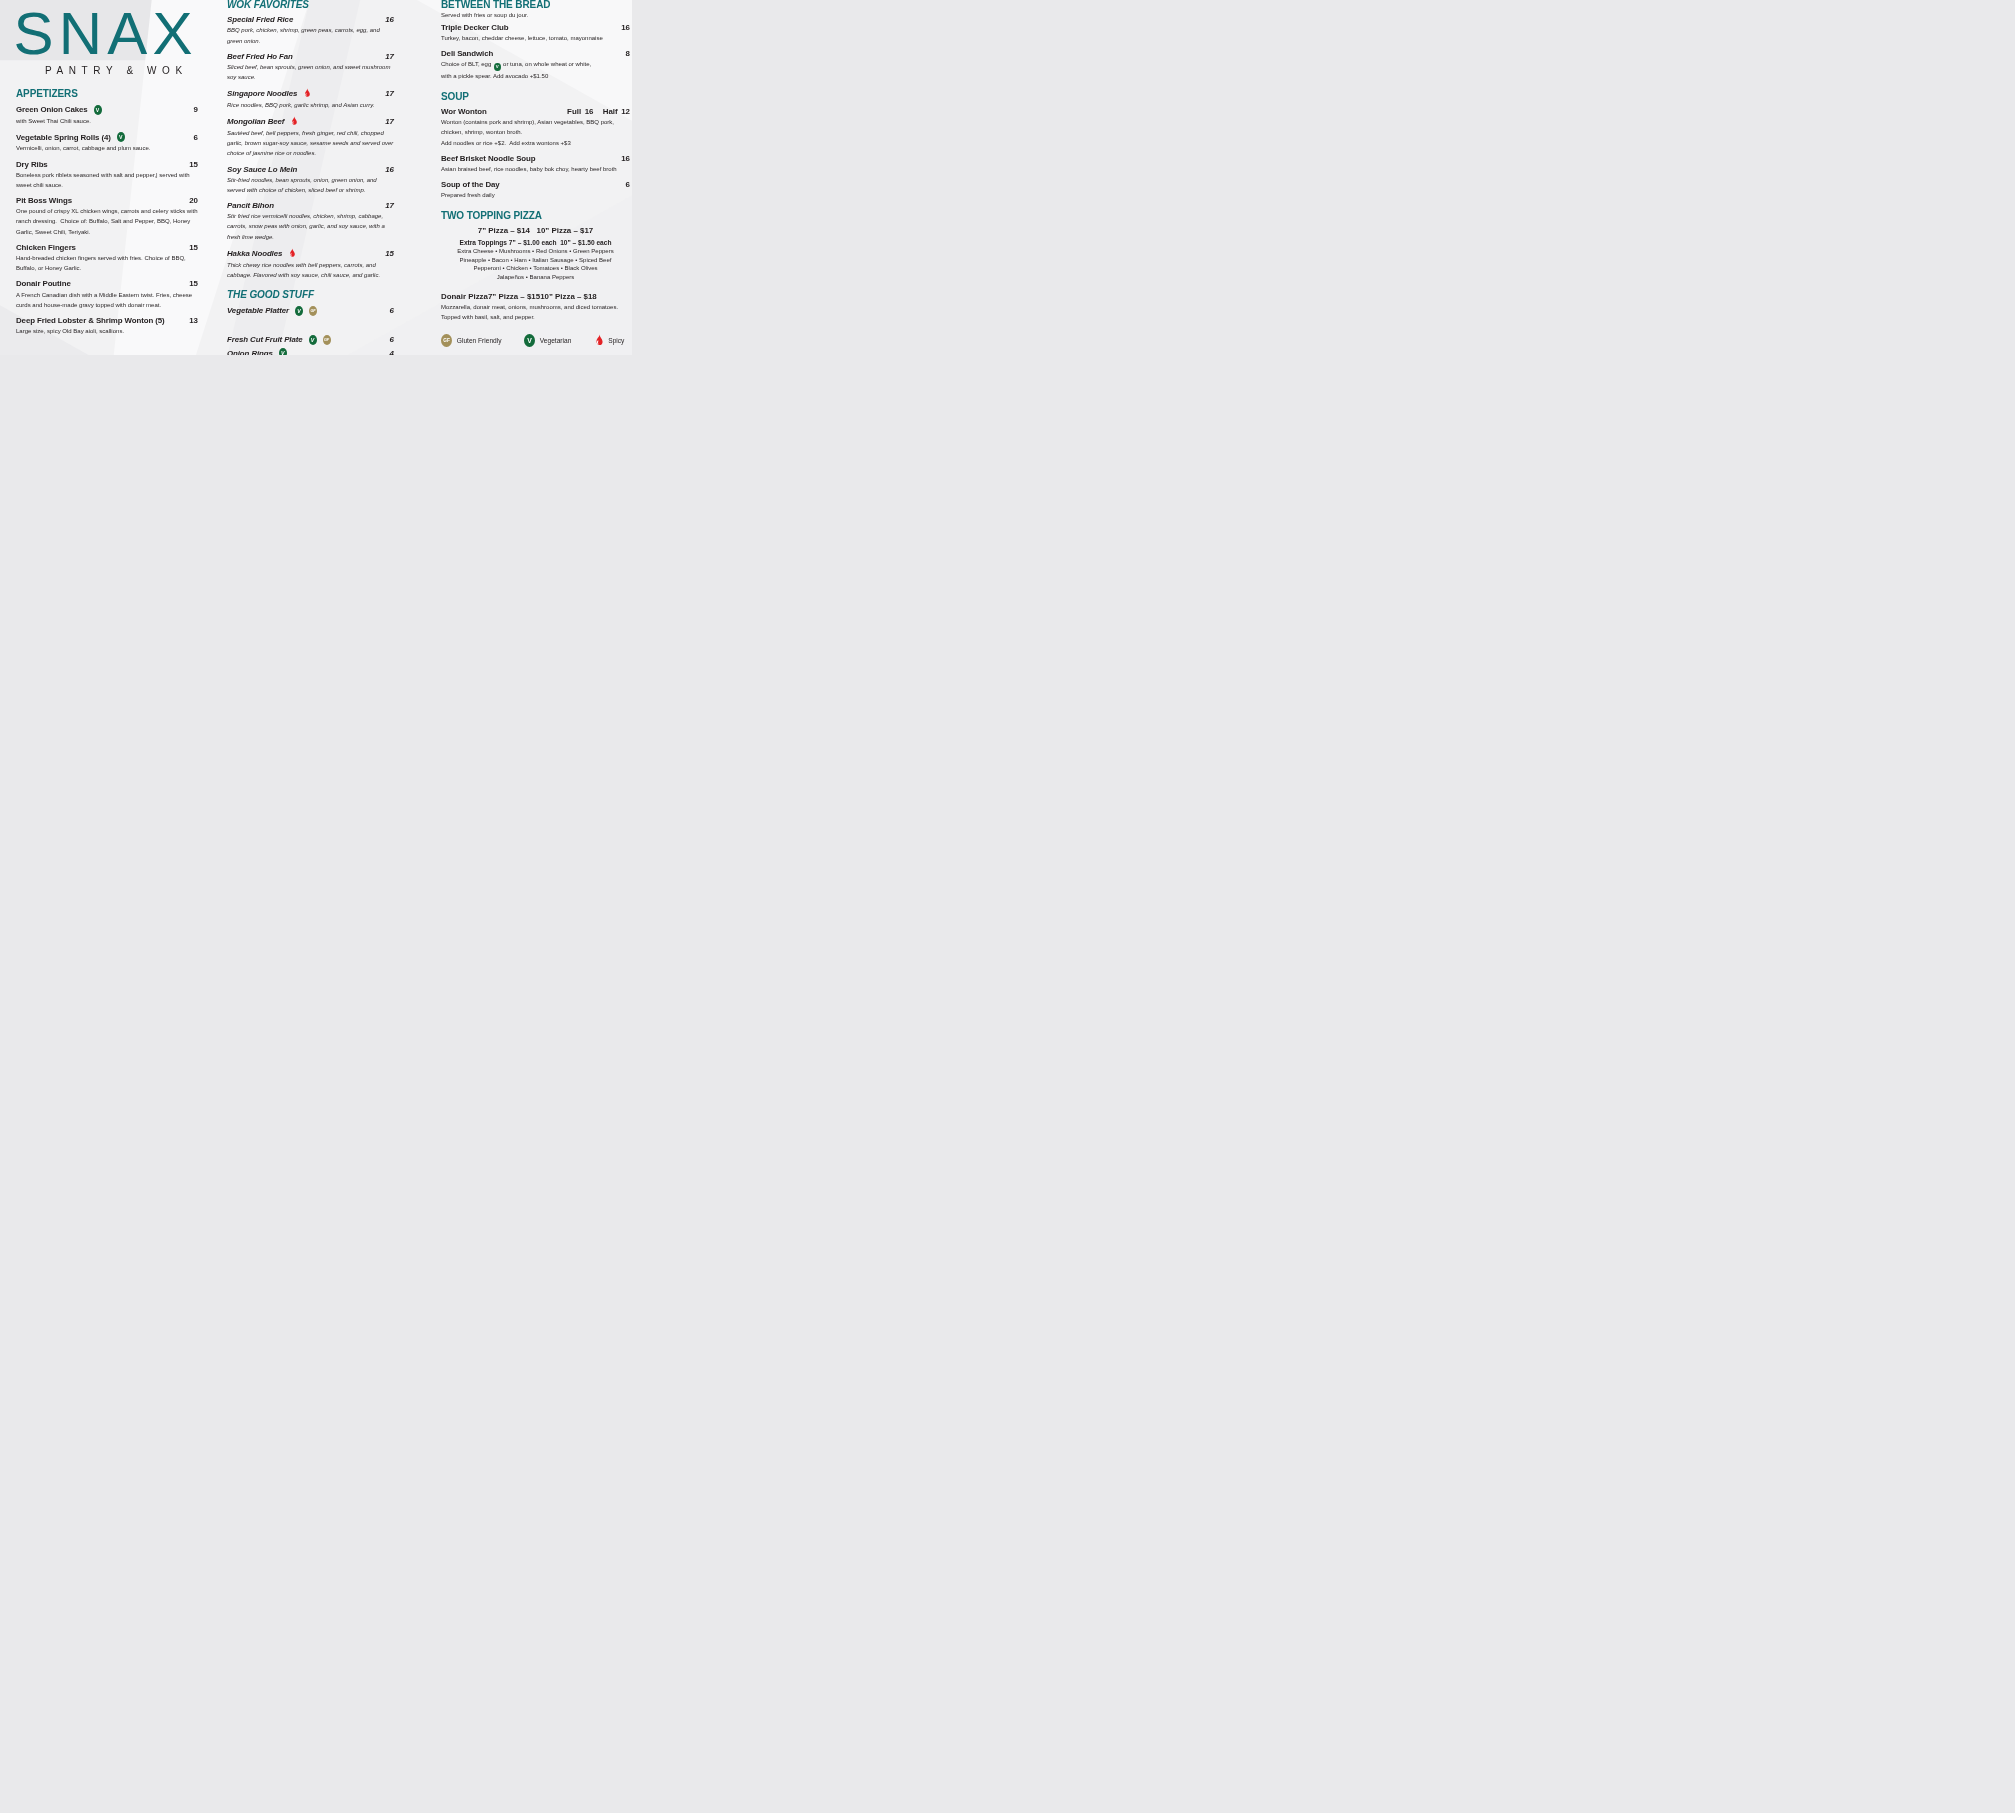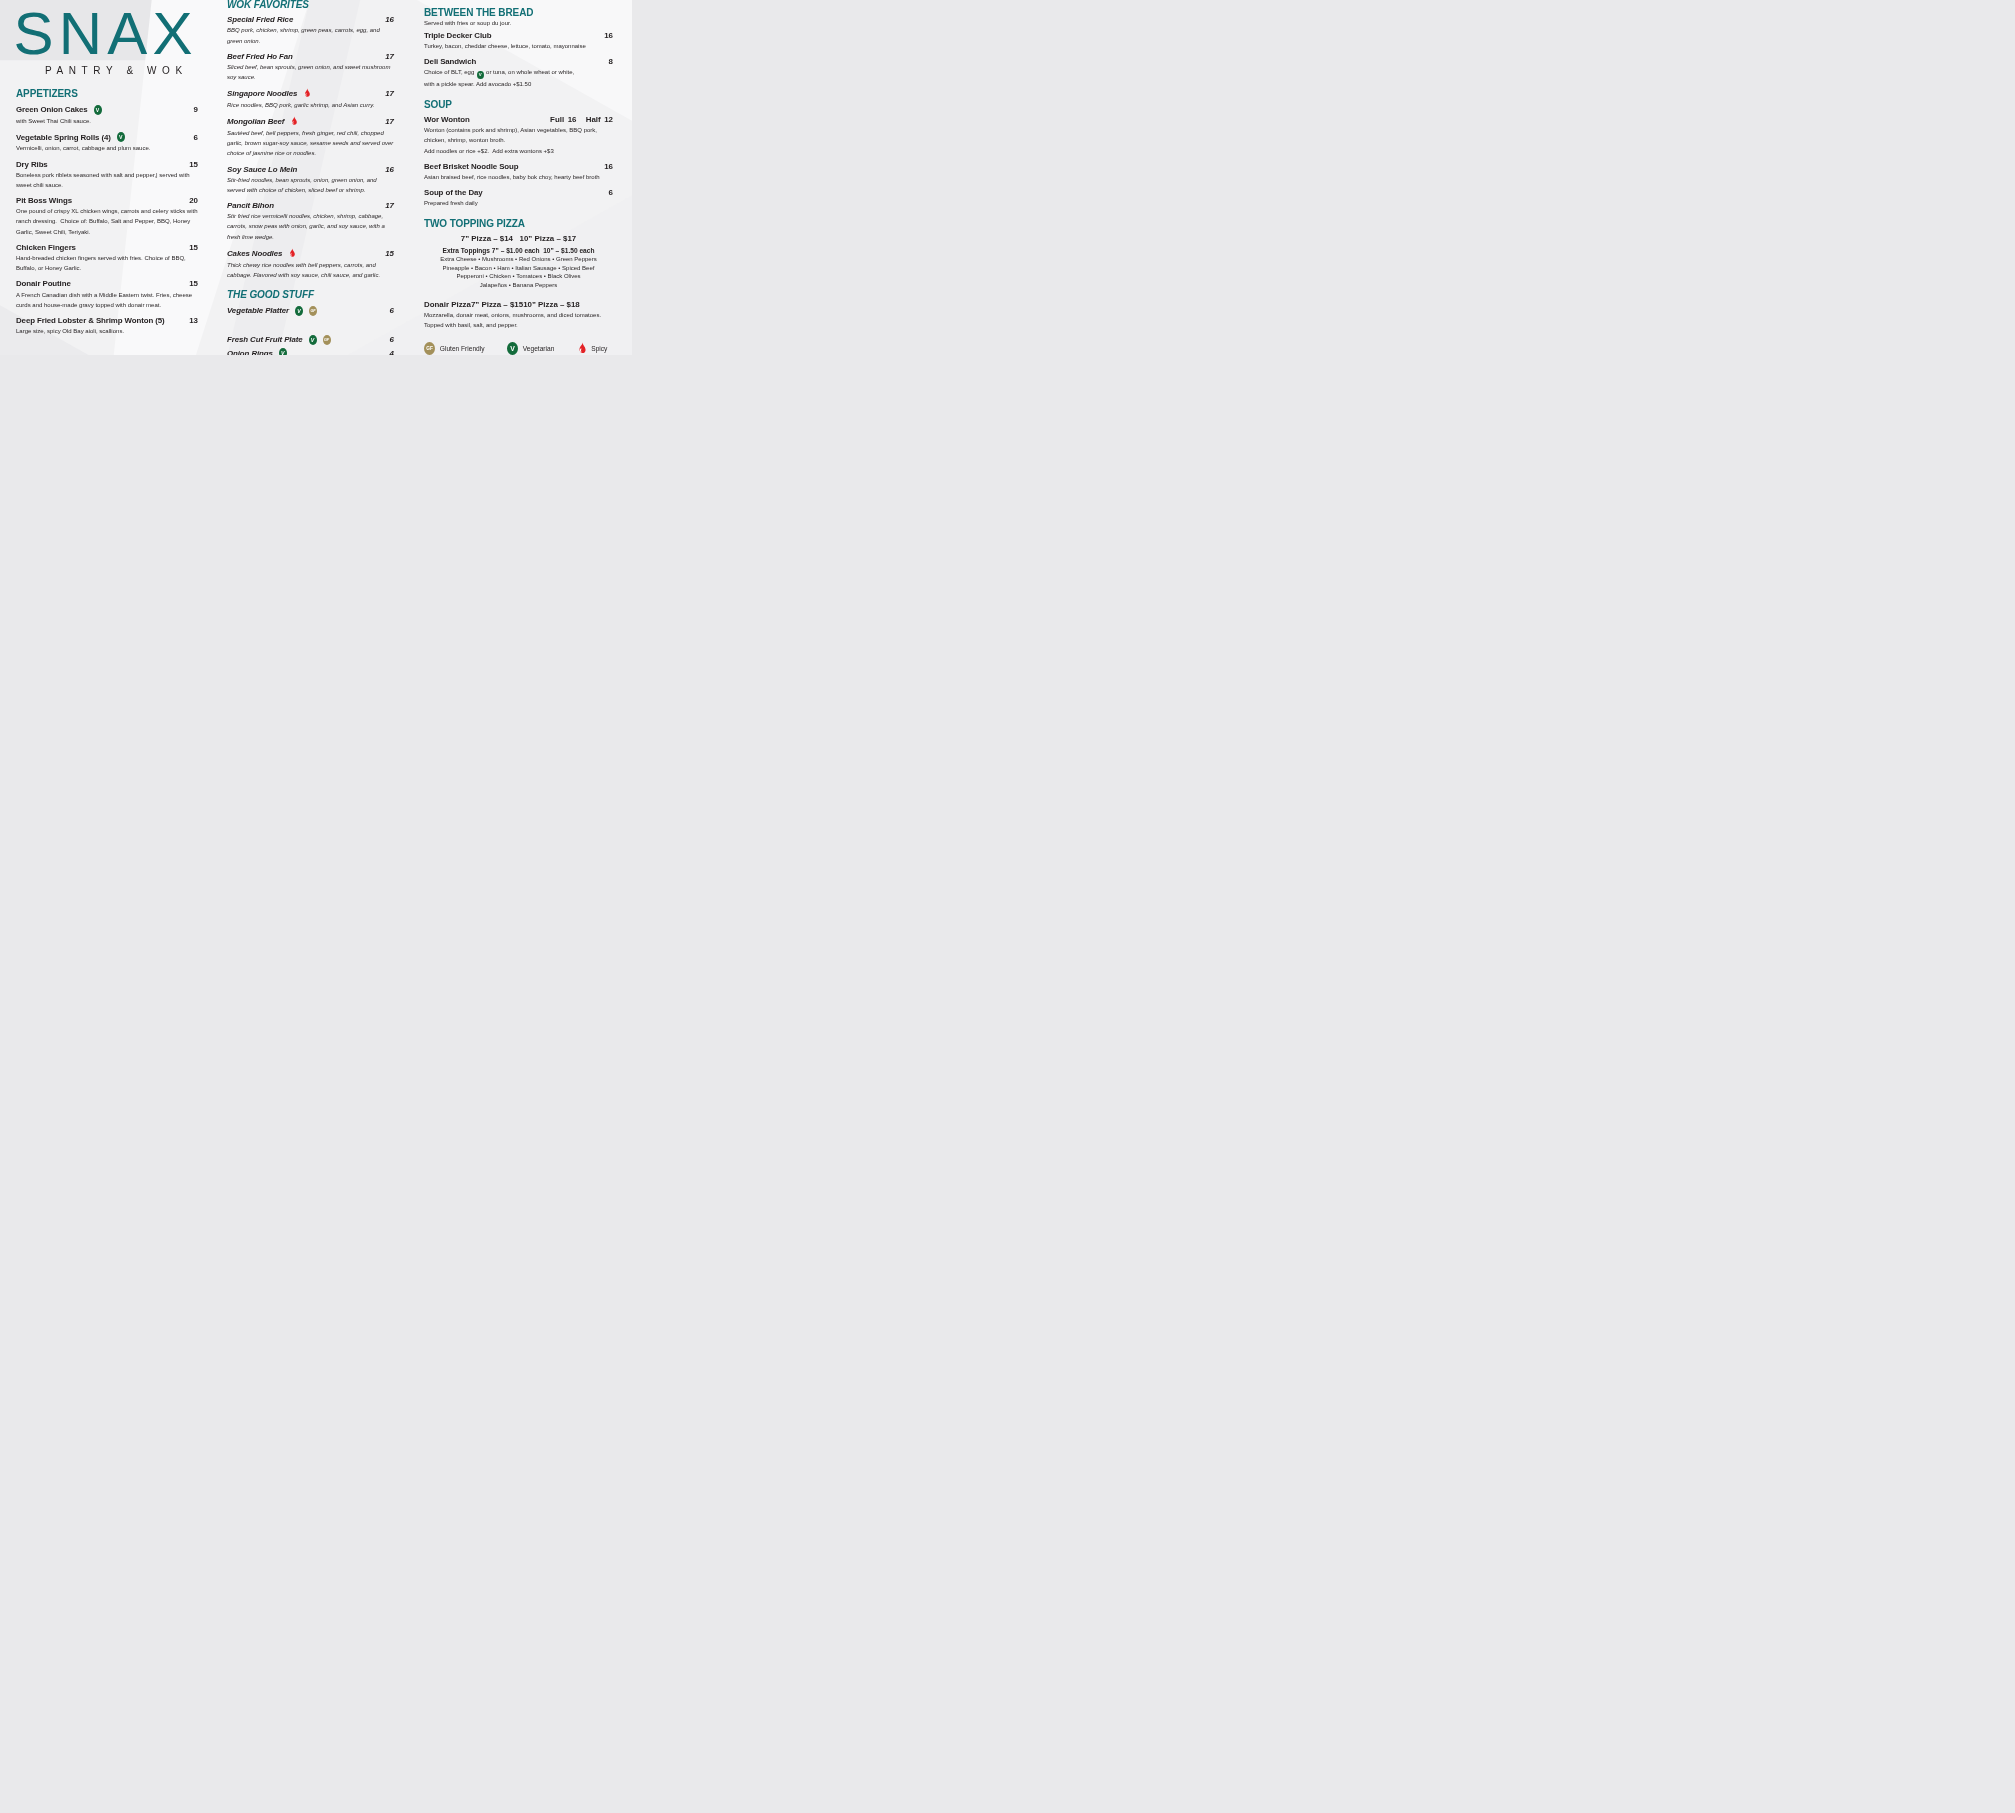--- a/index.html
+++ b/index.html
@@ -17,21 +17,21 @@
   .bg .s1{background:#e7e7e9;clip-path:polygon(0 0,37% 0,24% 17%,0 17%);}
   .bg .s2{background:#f9f9fa;clip-path:polygon(24% 0,49% 0,31% 100%,18% 100%);}
   .bg .s3{background:#ededef;clip-path:polygon(49% 0,57% 0,44% 100%,36% 100%);}
   .bg .s4{background:#f8f8f9;clip-path:polygon(66% 0,100% 0,100% 34%);}
   .bg .s5{background:#eeeef0;clip-path:polygon(55% 100%,100% 55%,100% 100%);opacity:.55;}
   .bg .s6{background:#e9e9eb;clip-path:polygon(0 86%,14% 100%,0 100%);opacity:.8;}
 
   .col{position:absolute;top:0;height:355px;box-sizing:border-box;}
   .col1{left:16px;width:182px;padding-top:4px;}
   .col2{left:227px;width:167px;padding-top:0;font-style:italic;}
-  .col3{left:424px;width:189px;padding-top:8px;}
+  .col3{left:441px;width:189px;}
 
   
   .logo-word{
     font-size:60px;line-height:1;font-weight:400;letter-spacing:5.2px;
     color:#126f75;margin-left:-2.4px;
   }
   .logo-tag{
     font-size:10px;font-weight:500;letter-spacing:5.6px;color:#231f20;
     margin-top:0.8px;padding-left:29px;white-space:nowrap;
   }
@@ -217,21 +217,21 @@
       <div class="item">
         <div class="row">
           <span class="name">Pancit Bihon</span>
           <span class="price">17</span>
         </div>
         <div class="desc">Stir fried rice vermicelli noodles, chicken, shrimp, cabbage, carrots, snow peas with onion, garlic, and soy sauce, with a fresh lime wedge.</div>
       </div>
 
       <div class="item">
         <div class="row">
-          <span class="name">Cakes Noodles</span>
+          <span class="name">Hakka Noodles</span>
           <svg class="flame" viewBox="0 0 24 32">
             <path fill="#e32226" d="M13 1c1.2 6-6.3 9.2-6.8 16.2-.4 5.9 4.2 9.8 7.4 9.8 4.6 0 8.2-3.6 7.6-9.2C20.5 10.9 14.6 8 13 1z"></path>
             <path fill="#fff" d="M11.2 16.5c-2 3.4-1.5 7 1 9-3.6-.6-5.6-3.6-4.8-7 .5-2.2 2.6-3.6 3.8-2z"></path>
           </svg>
           <span class="price">15</span>
         </div>
         <div class="desc">Thick chewy rice noodles with bell peppers, carrots, and cabbage. Flavored with soy sauce, chili sauce, and garlic.</div>
       </div>
     </div>
 

